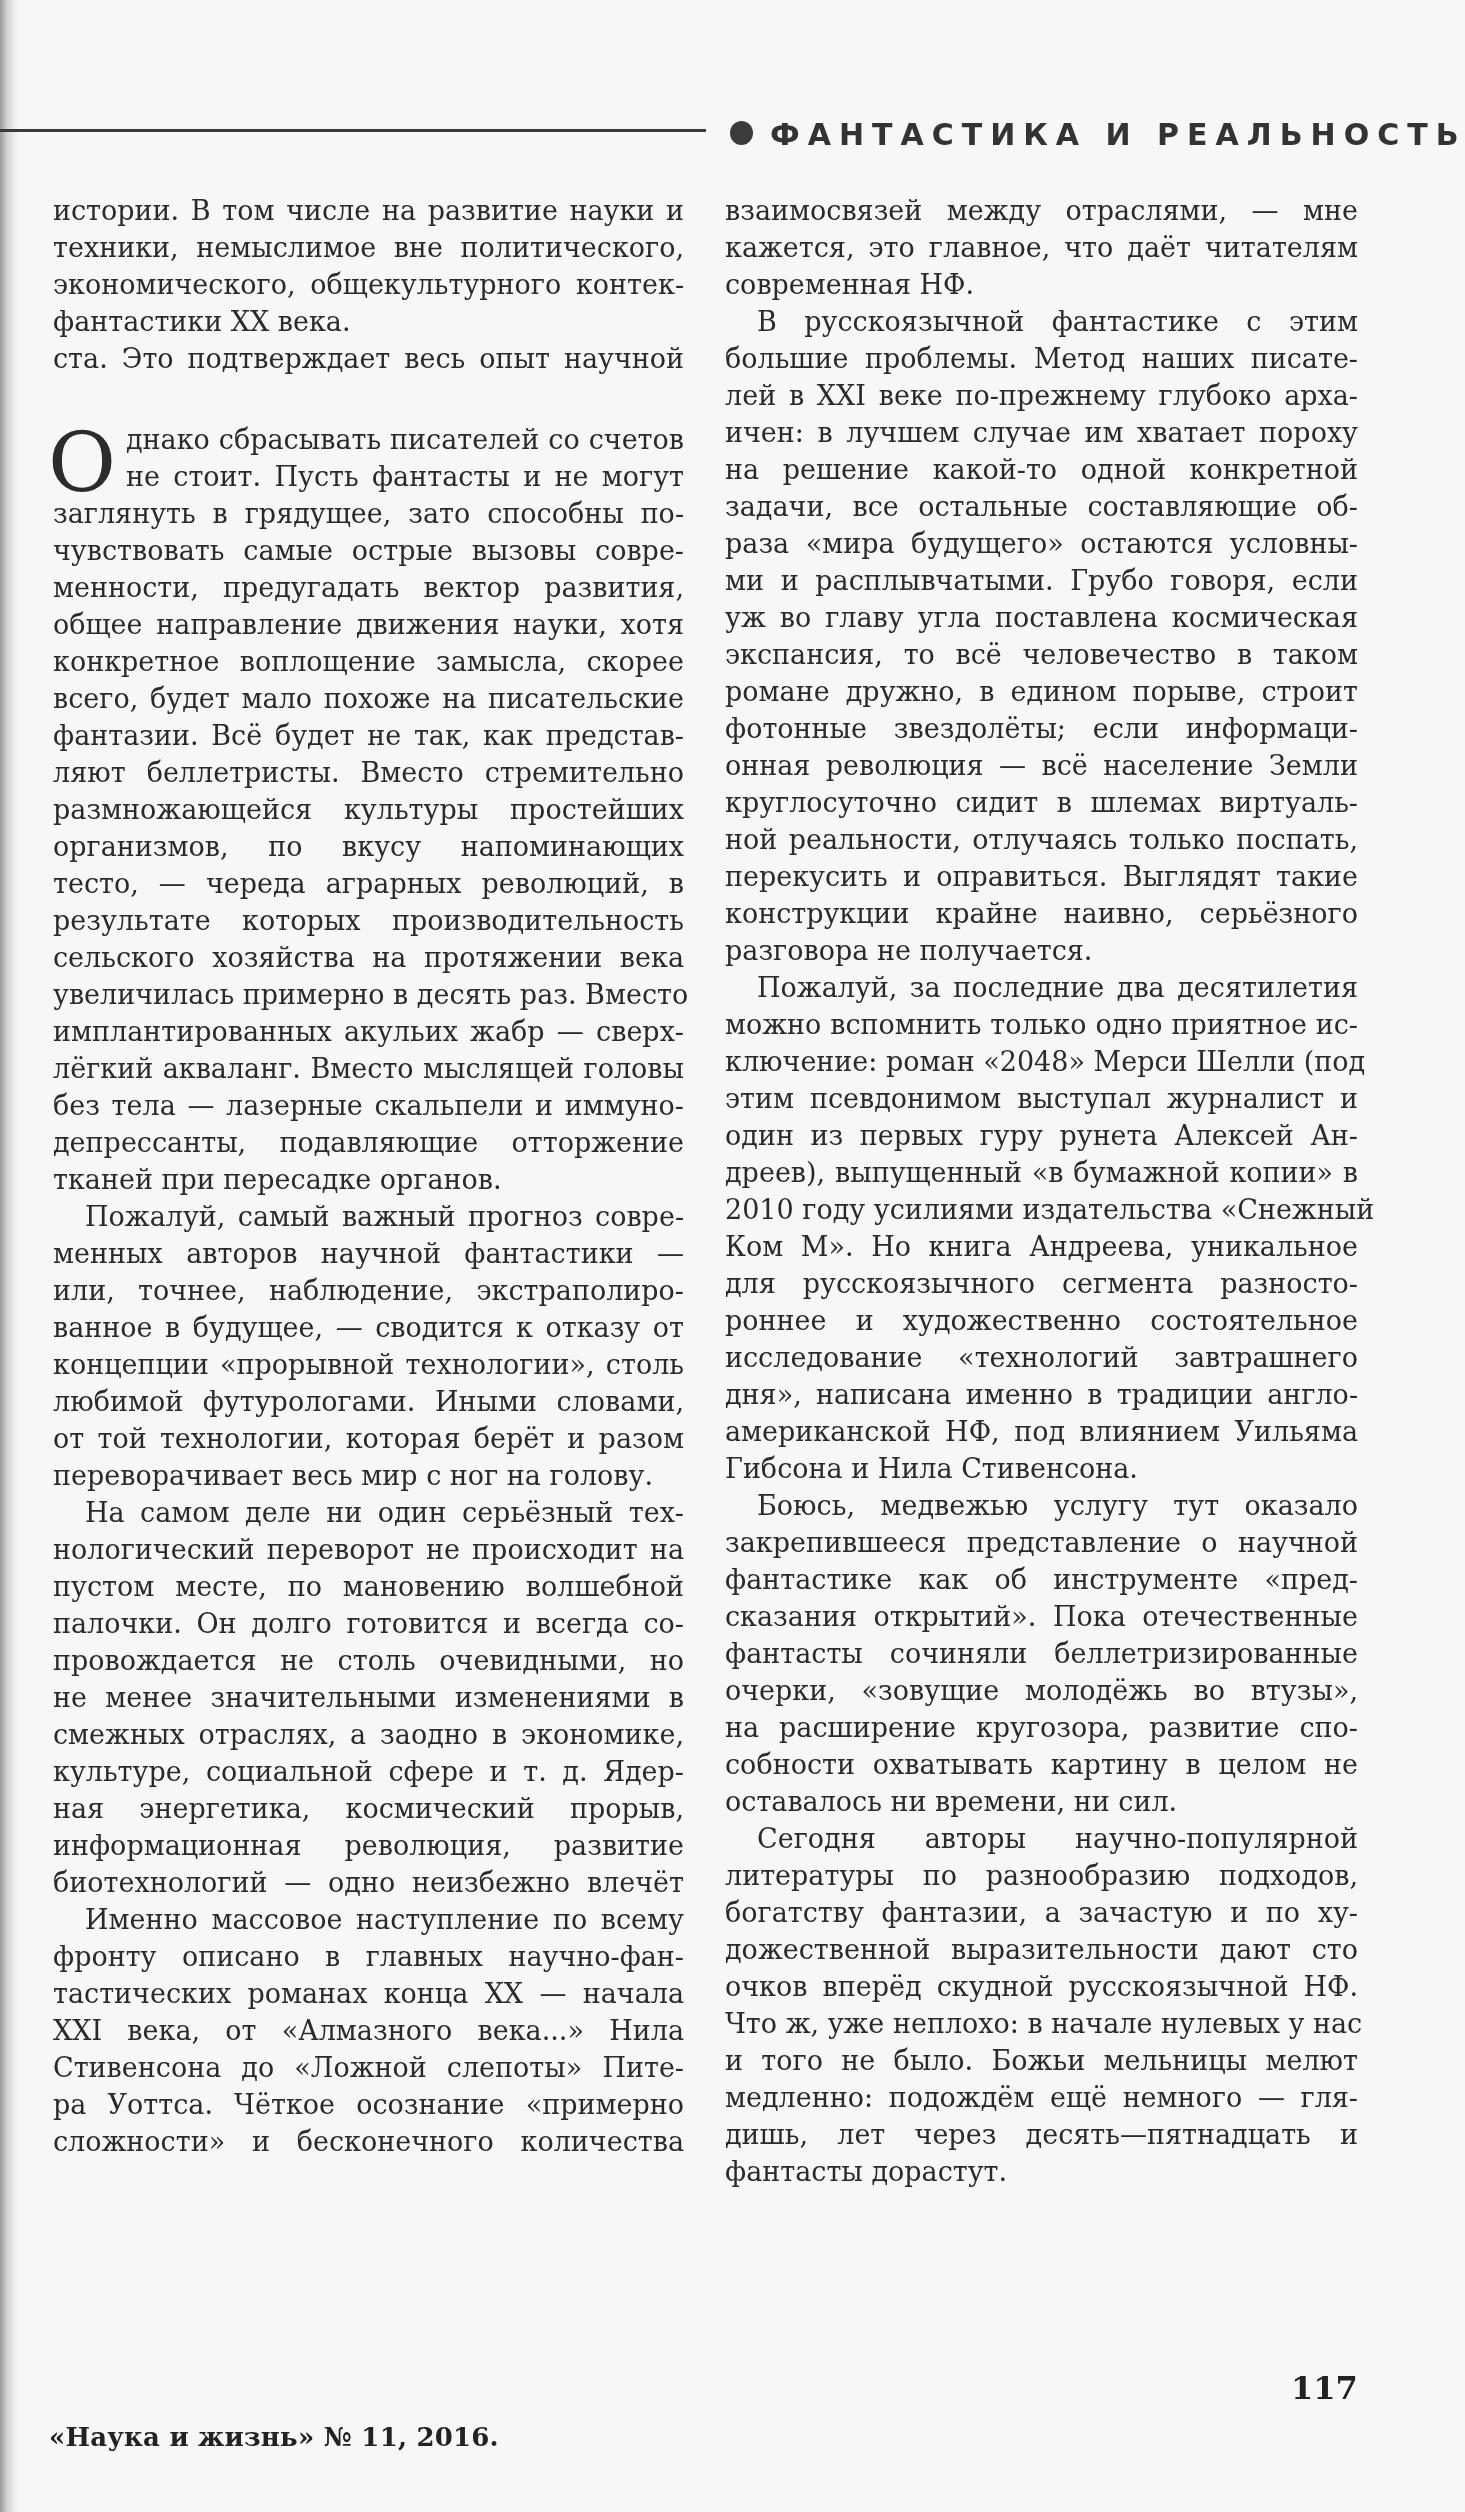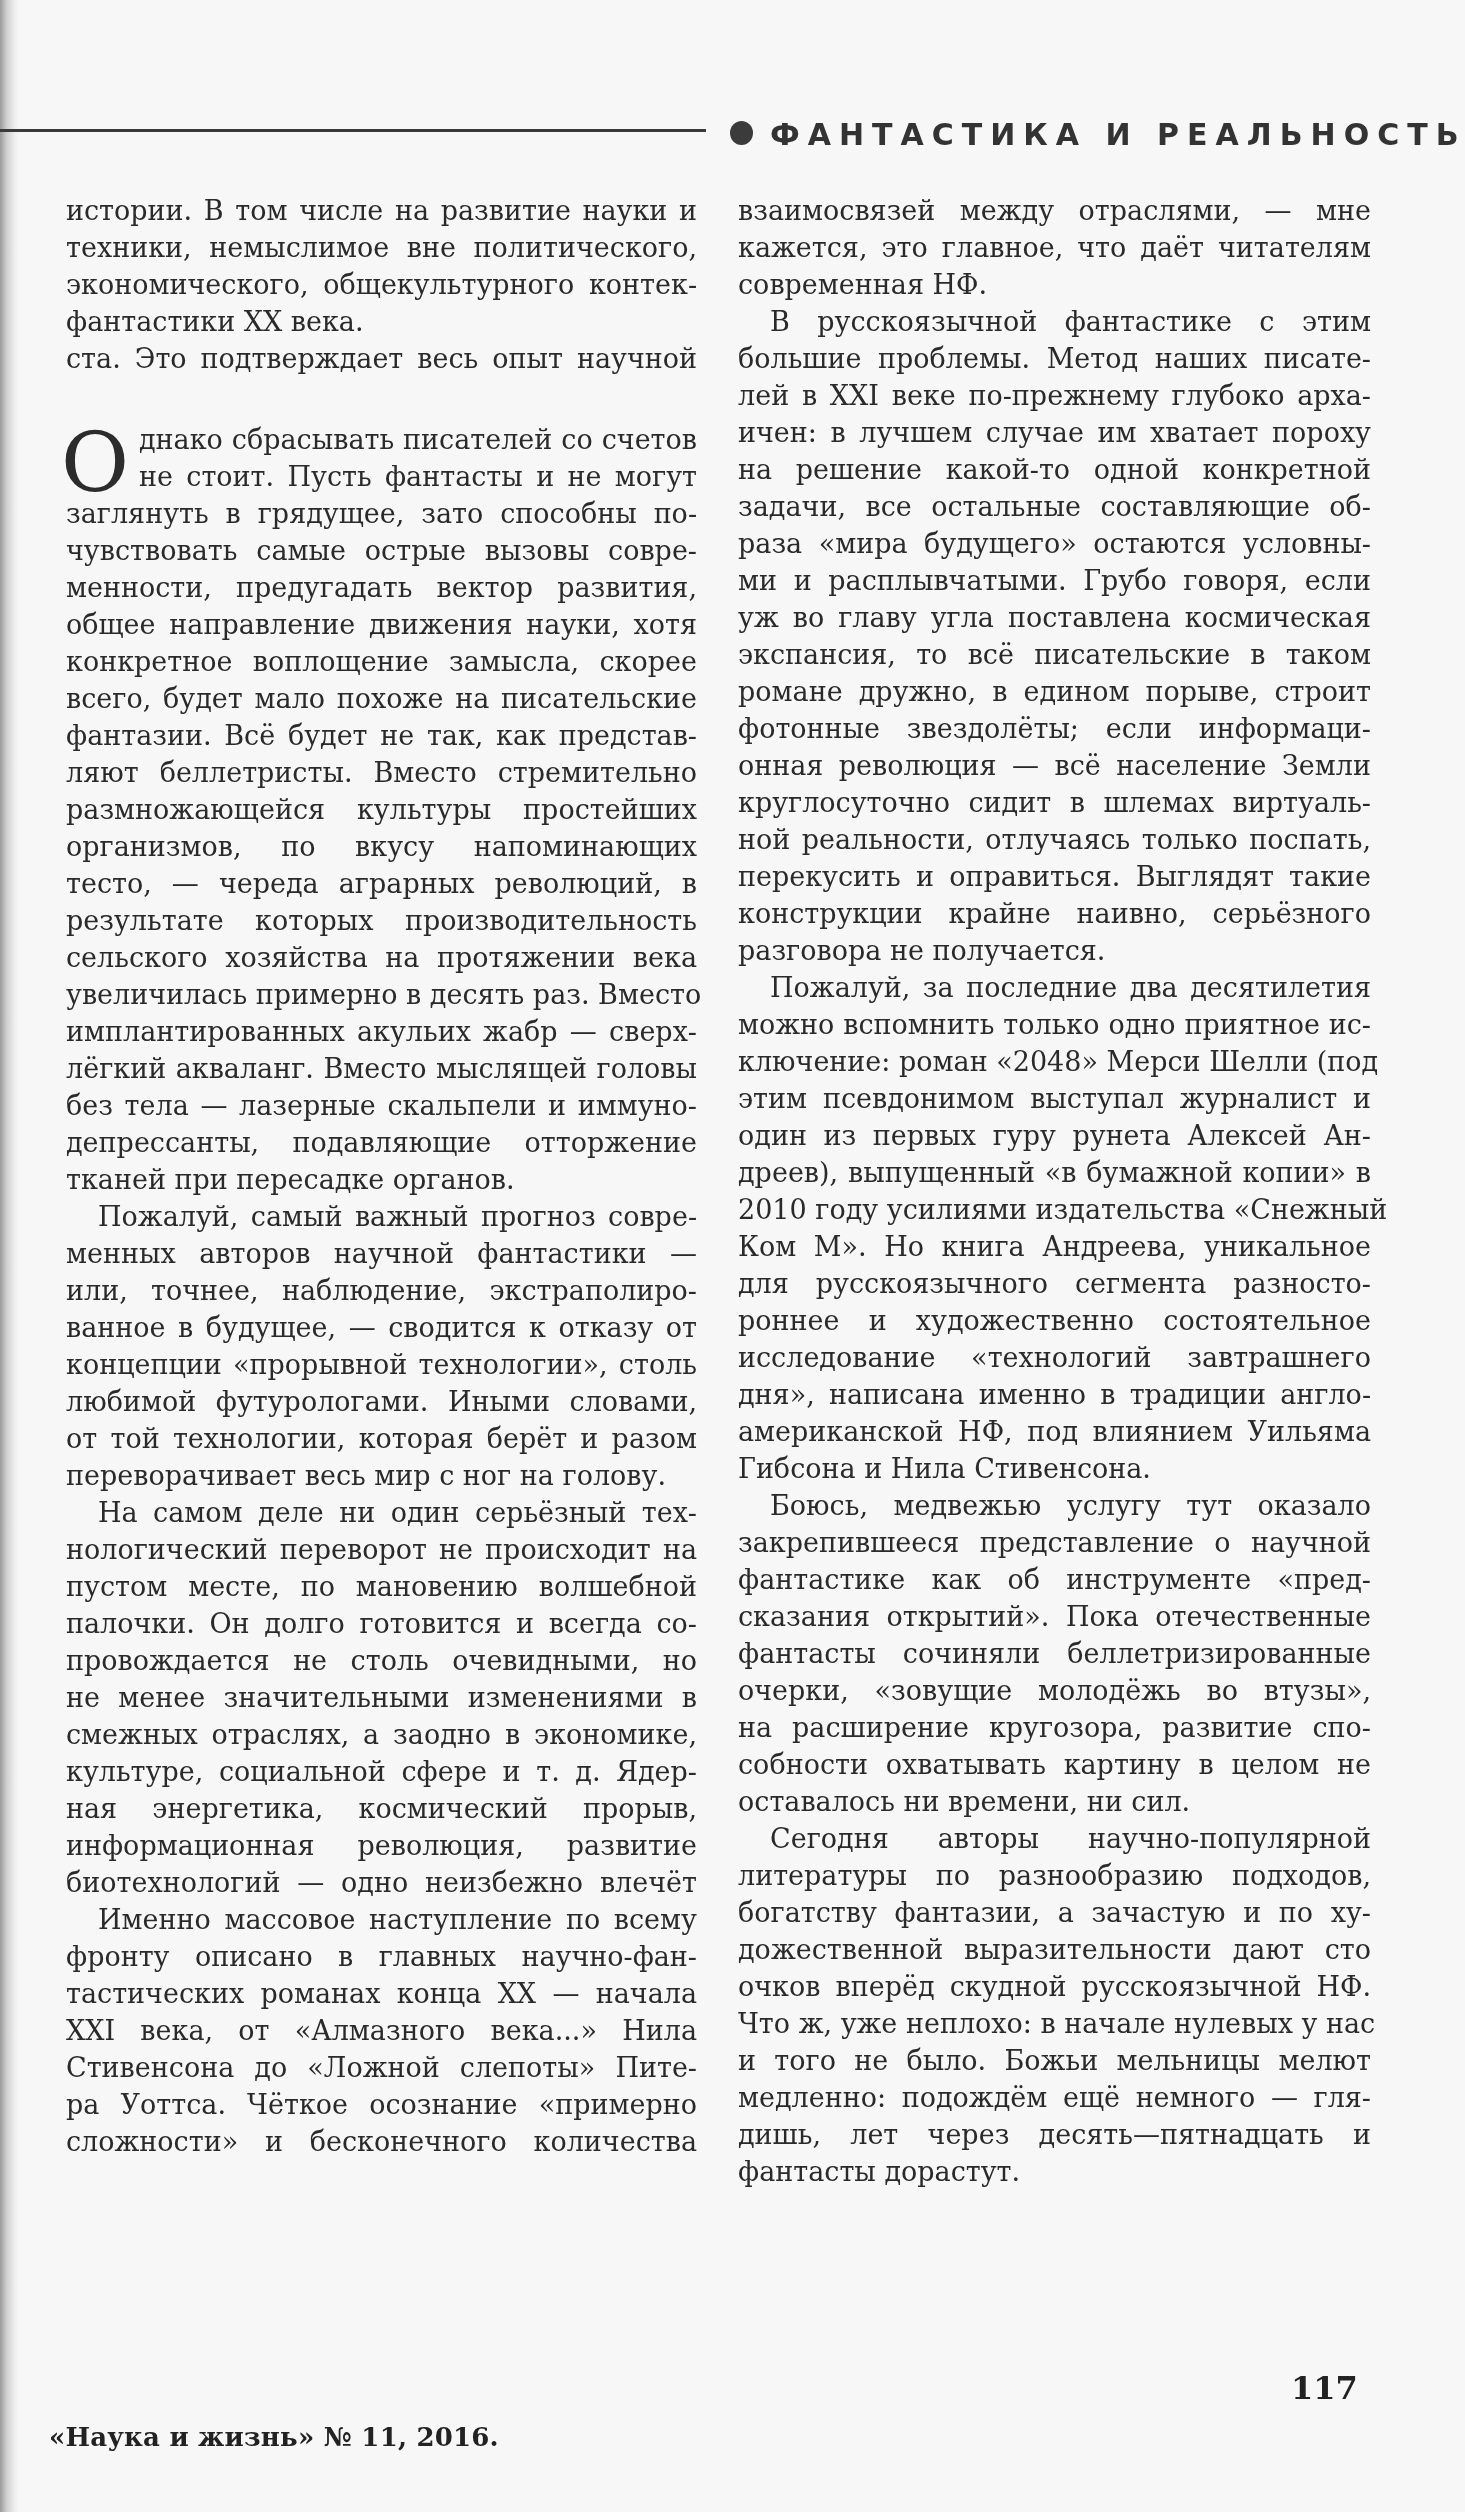--- a/index.html
+++ b/index.html
@@ -48,21 +48,20 @@
       color: #333;
       white-space: nowrap;
       line-height: 37px;
     }
     .column {
       position: absolute;
       font-family: "DejaVu Serif", serif;
       font-size: 27px;
       line-height: 37px;
       color: #2a2a2a;
-      margin-left: 13px;
     }
     .col-left { left: 53px; top: 192px; width: 631px; }
     .col-right { left: 725px; top: 192px; width: 633px; }
     .line {
       display: block;
       height: 37px;
       white-space: nowrap;
       text-align: justify;
       text-align-last: justify;
       overflow: visible;
@@ -190,21 +189,21 @@
   <div>
     <span class="line indent">В русскоязычной фантастике с этим</span>
     <span class="line">большие проблемы. Метод наших писате-</span>
     <span class="line">лей в XXI веке по-прежнему глубоко арха-</span>
     <span class="line">ичен: в лучшем случае им хватает пороху</span>
     <span class="line">на решение какой-то одной конкретной</span>
     <span class="line">задачи, все остальные составляющие об-</span>
     <span class="line">раза «мира будущего» остаются условны-</span>
     <span class="line">ми и расплывчатыми. Грубо говоря, если</span>
     <span class="line">уж во главу угла поставлена космическая</span>
-    <span class="line">экспансия, то всё писательские в таком</span>
+    <span class="line">экспансия, то всё человечество в таком</span>
     <span class="line">романе дружно, в едином порыве, строит</span>
     <span class="line">фотонные звездолёты; если информаци-</span>
     <span class="line">онная революция — всё население Земли</span>
     <span class="line">круглосуточно сидит в шлемах виртуаль-</span>
     <span class="line">ной реальности, отлучаясь только поспать,</span>
     <span class="line">перекусить и оправиться. Выглядят такие</span>
     <span class="line">конструкции крайне наивно, серьёзного</span>
     <span class="line last">разговора не получается.</span>
   </div>
   <div>

